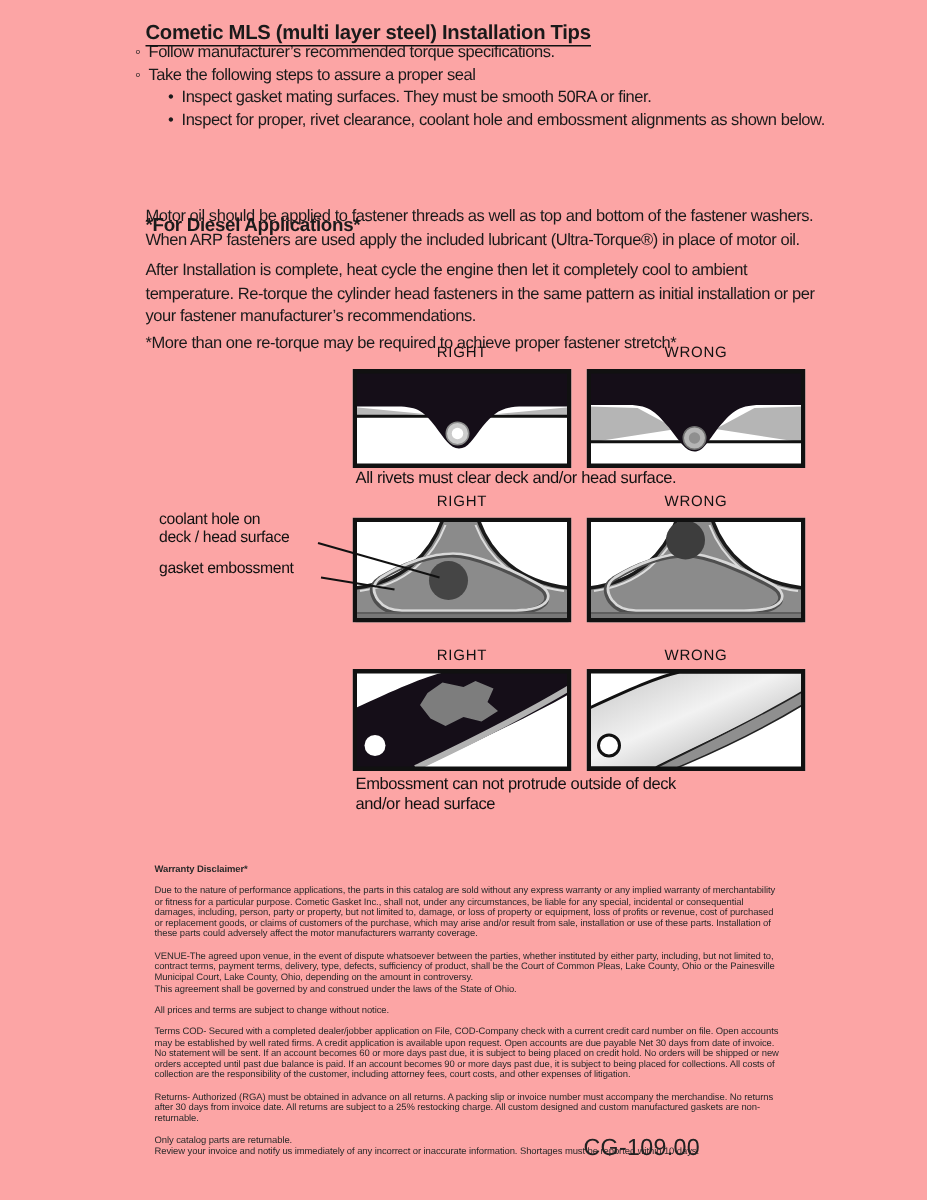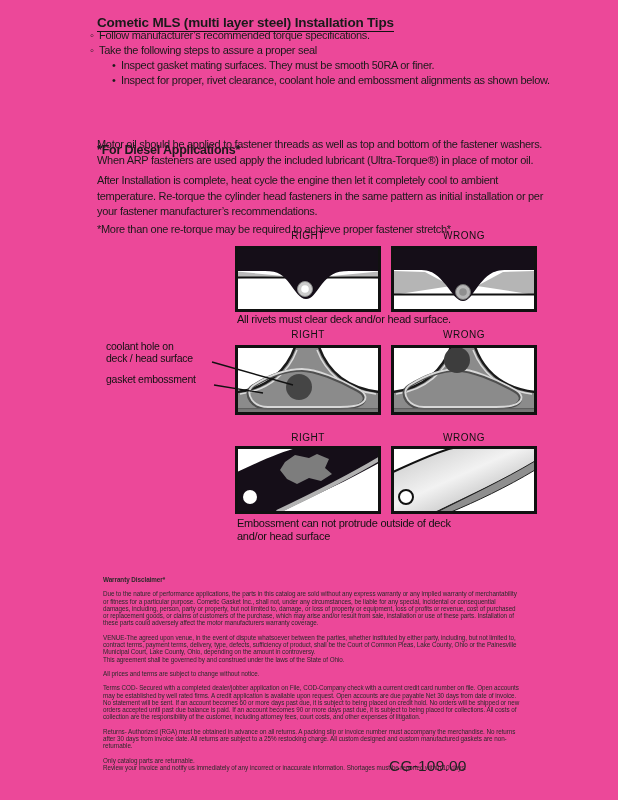--- a/index.html
+++ b/index.html
@@ -1,16 +1,16 @@
 <!DOCTYPE html>
 <html><head>
 <meta charset="utf-8">
 <style>
   html,body{margin:0;padding:0;background:#ffffff;}
-  #page{position:relative;width:618px;height:800px;background:#ec4899;overflow:hidden;
+  #page{position:relative;width:618px;height:800px;background:#fca5a5;overflow:hidden;
         font-family:"Liberation Sans","DejaVu Sans",sans-serif;color:#1a1a1a;}
   .abs{position:absolute;}
   
   .title{font-size:13.5px;font-weight:bold;letter-spacing:-0.2px;
          border-bottom:1.6px solid #111;padding-bottom:1px;display:inline-block;}
   
   .bullet-line{font-size:11px;letter-spacing:-0.3px;line-height:15px;white-space:nowrap;}
   .marker{display:inline-block;width:9px;}
   .sub{padding-left:22px;}
   

